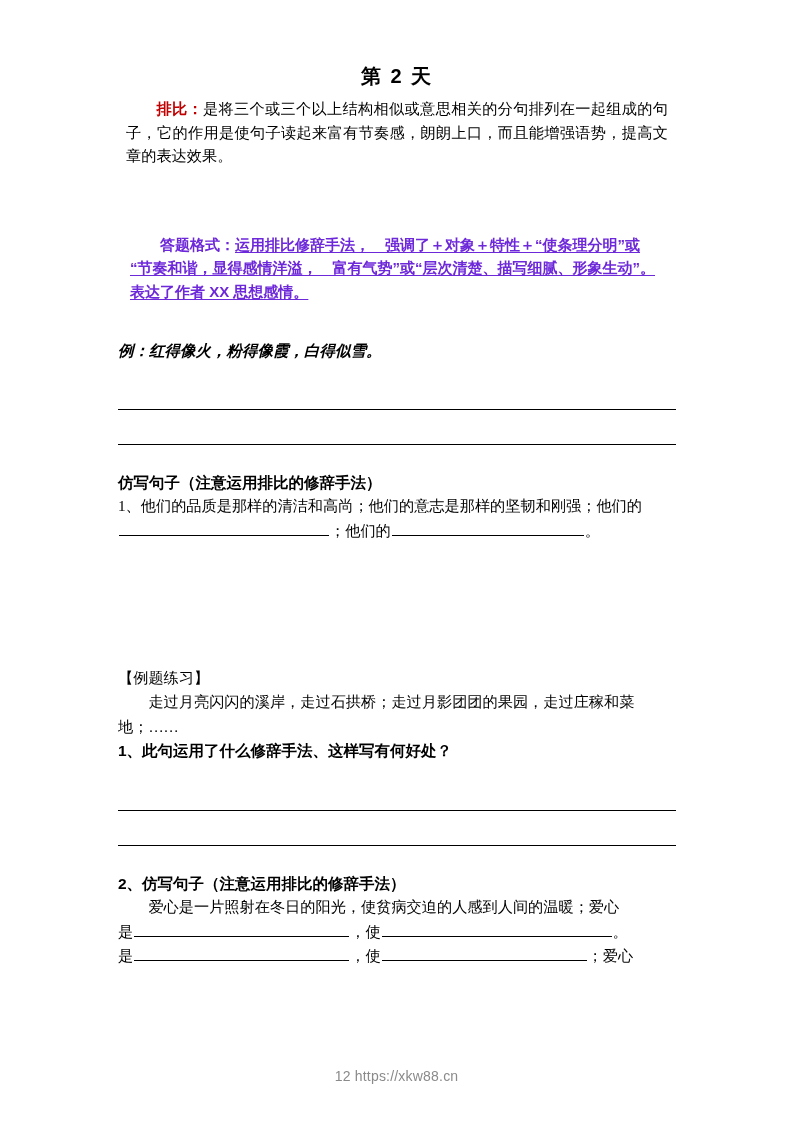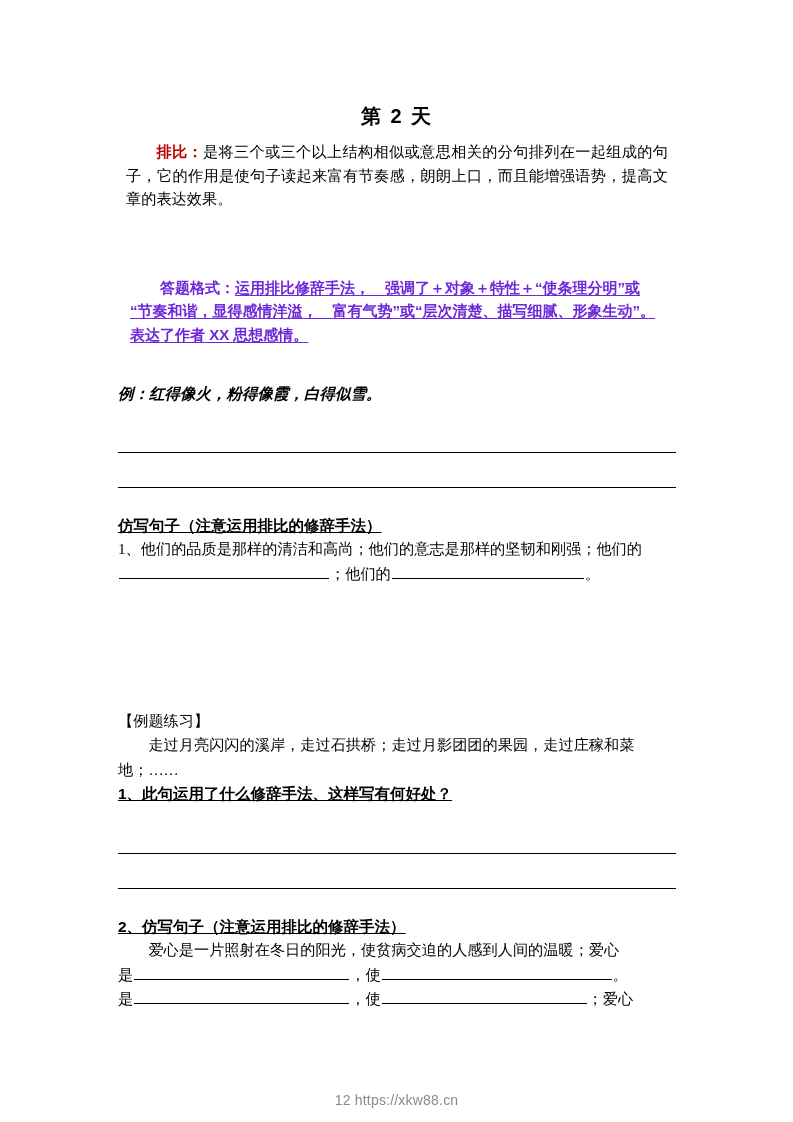--- a/index.html
+++ b/index.html
@@ -24,22 +24,22 @@
     width: 558px;
   }
 
   
   .doc-title {
     text-align: center;
     font-family: "Liberation Sans", "DejaVu Sans", sans-serif;
     font-weight: bold;
     font-size: 20px;
     letter-spacing: 2px;
-    margin: 12px;
-    padding-top: 92px;
+    margin: 0;
+    padding-top: 64px;
     line-height: 1.2;
   }
 
   
   .para {
     font-size: 15.2px;
     line-height: 1.55;
     margin: 8px;
     text-align: justify;
     text-justify: inter-ideograph;
@@ -99,21 +99,20 @@
   .rule-gap-a { margin-top: 47px; }
   .rule-gap-b { margin-top: 34px; }
 
   
   .sec-head {
     font-family: "Liberation Sans", "DejaVu Sans", sans-serif;
     font-weight: bold;
     font-size: 15.5px;
     line-height: 1.5;
     margin: 0;
-    text-decoration: underline;
   }
   .sec-head.gap-top { padding-top: 26px; }
 
   
   .blank {
     display: inline-block;
     border-bottom: 1.4px solid #000000;
     vertical-align: baseline;
     height: 1.05em;
     margin: 0 1px;
@@ -131,21 +130,21 @@
   }
   .q-line.indent { text-indent: 2em; }
 
   
   .spacer-xl { height: 122px; }
 
   
   .footer {
     position: absolute;
     left: 0;
-    top: 1092px;
+    top: 1068px;
     width: 793px;
     text-align: center;
     font-family: "Liberation Sans", "DejaVu Sans", sans-serif;
     font-size: 14px;
     color: #8a8a8a;
     letter-spacing: 0.2px;
   }
 </style>
 </head>
 <body>

